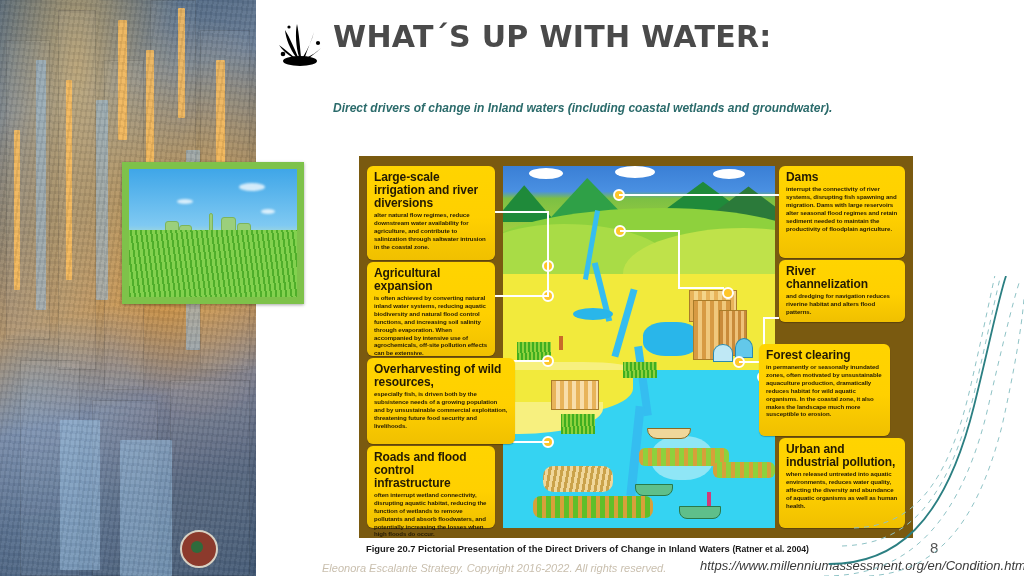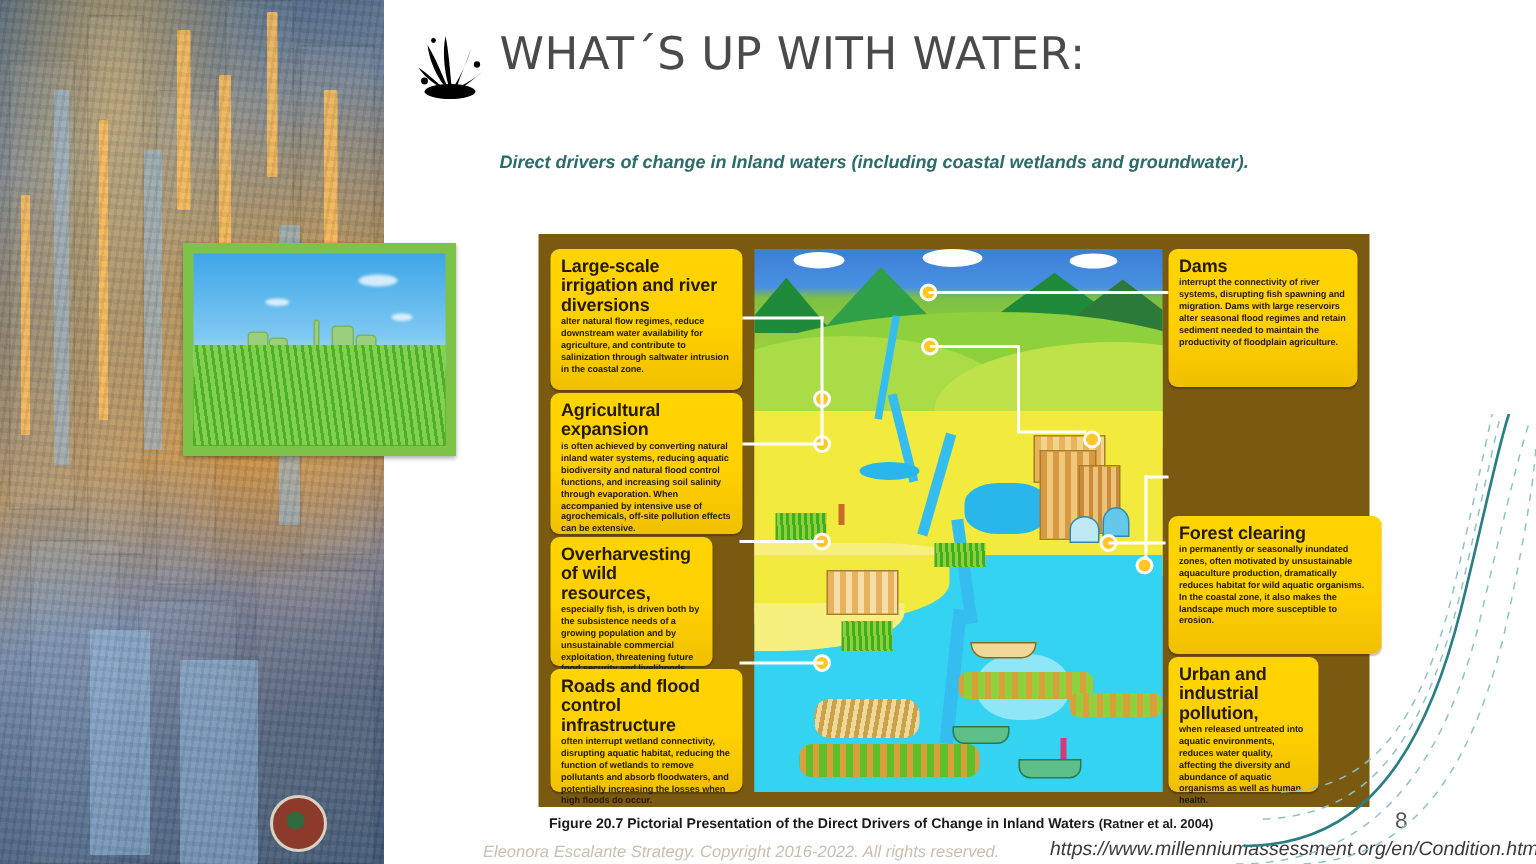--- a/index.html
+++ b/index.html
@@ -44,21 +44,21 @@
   .inset-img .grassline{position:absolute;left:0;right:0;bottom:0;height:52%;
     background:
       repeating-linear-gradient(82deg, #4fae2a 0px, #4fae2a 2px, #82d14e 2px, #82d14e 5px),
       linear-gradient(180deg,#6fc63a,#2f8f18);
   }
 
   
   .splash-icon{position:absolute;left:276px;top:21px;width:48px;height:46px;}
   .title{
     position:absolute;left:333px;top:20px;width:660px;
-    font-size:30px;line-height:1.12;color:#4a4a4a;font-weight:400;letter-spacing:.3px;
+    font-size:30px;line-height:1.12;color:#4a4a4a;font-weight:700;letter-spacing:.3px;
     font-family:"DejaVu Sans",sans-serif;
   }
   .title .l2{display:block;}
   .subtitle{
     position:absolute;left:333px;top:101px;width:660px;
     font-size:12px;line-height:1.28;color:#2b6b6b;font-style:italic;font-weight:bold;
     font-family:"Liberation Sans",sans-serif;
   }
 
   
@@ -262,42 +262,46 @@
       <div class="cbox" style="left:8px;top:10px;width:128px;height:94px;">
         <h4>Large-scale irrigation and river diversions</h4>
         <p>alter natural flow regimes, reduce downstream water availability for agriculture, and contribute to salinization through saltwater intrusion in the coastal zone.</p>
       </div>
 
       <div class="cbox" style="left:8px;top:106px;width:128px;height:94px;">
         <h4>Agricultural expansion</h4>
         <p>is often achieved by converting natural inland water systems, reducing aquatic biodiversity and natural flood control functions, and increasing soil salinity through evaporation. When accompanied by intensive use of agrochemicals, off-site pollution effects can be extensive.</p>
       </div>
 
-      <div class="cbox" style="left:8px;top:202px;width:108px;height:86px;">
+      <div class="cbox" style="left:8px;top:202px;width:148px;height:86px;">
         <h4>Overharvesting of wild resources,</h4>
         <p>especially fish, is driven both by the subsistence needs of a growing population and by unsustainable commercial exploitation, threatening future food security and livelihoods.</p>
       </div>
 
       <div class="cbox" style="left:8px;top:290px;width:128px;height:82px;">
         <h4>Roads and flood control infrastructure</h4>
         <p>often interrupt wetland connectivity, disrupting aquatic habitat, reducing the function of wetlands to remove pollutants and absorb floodwaters, and potentially increasing the losses when high floods do occur.</p>
       </div>
 
       <div class="cbox" style="left:420px;top:10px;width:126px;height:92px;">
         <h4>Dams</h4>
         <p>interrupt the connectivity of river systems, disrupting fish spawning and migration. Dams with large reservoirs alter seasonal flood regimes and retain sediment needed to maintain the productivity of floodplain agriculture.</p>
       </div>
 
-
-      <div class="cbox" style="left:420px;top:188px;width:142px;height:92px;">
+      <div class="cbox" style="left:420px;top:104px;width:126px;height:62px;">
+        <h4>River channelization</h4>
+        <p>and dredging for navigation reduces riverine habitat and alters flood patterns.</p>
+      </div>
+
+      <div class="cbox" style="left:400px;top:188px;width:131px;height:92px;">
         <h4>Forest clearing</h4>
         <p>in permanently or seasonally inundated zones, often motivated by unsustainable aquaculture production, dramatically reduces habitat for wild aquatic organisms. In the coastal zone, it also makes the landscape much more susceptible to erosion.</p>
       </div>
 
-      <div class="cbox" style="left:420px;top:282px;width:100px;height:90px;">
+      <div class="cbox" style="left:420px;top:282px;width:126px;height:90px;">
         <h4>Urban and industrial pollution,</h4>
         <p>when released untreated into aquatic environments, reduces water quality, affecting the diversity and abundance of aquatic organisms as well as human health.</p>
       </div>
 
     </div>
   </div>
 
   <div class="fig-caption">
     <span>Figure 20.7  Pictorial Presentation of the Direct Drivers of Change in Inland Waters</span>
     <span class="src">(Ratner et al. 2004)</span>

